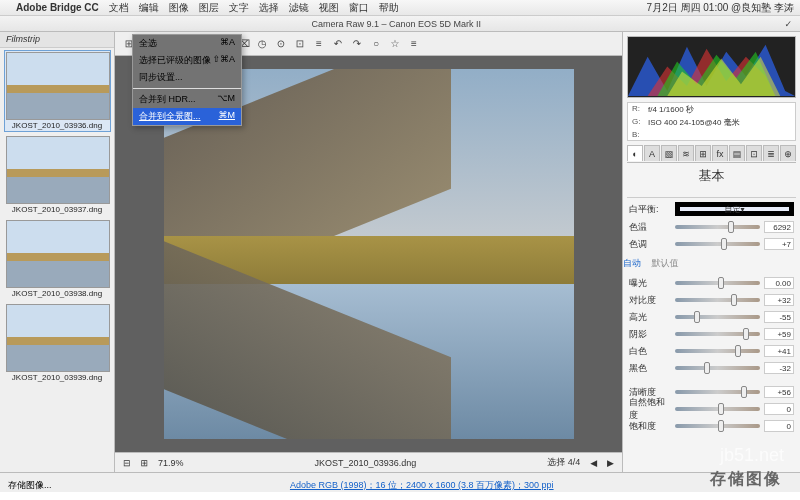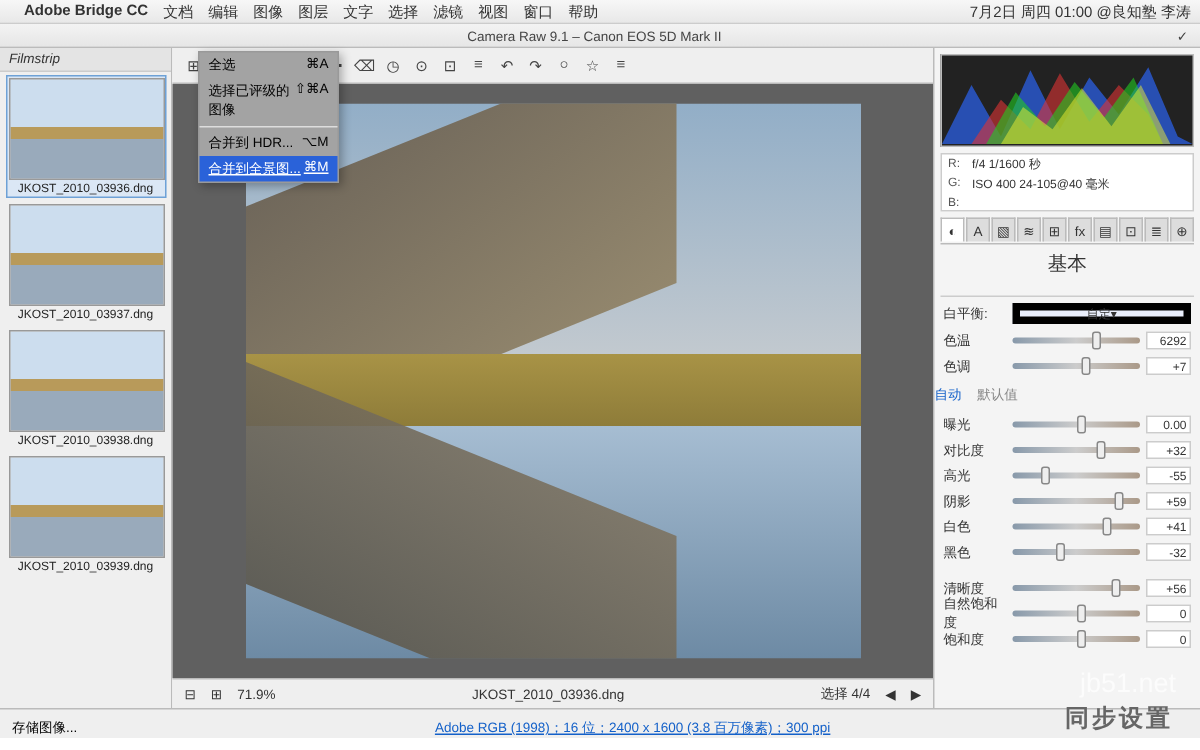--- a/index.html
+++ b/index.html
@@ -43,21 +43,21 @@
 .ctrl-row .lbl { width: 42px; font-size: 9px; color: #333; }
 .ctrl-row .val { width: 30px; font-size: 8px; text-align: right; color: #333; background: #fff; border: 1px solid #ccc; padding: 0 2px; height: 12px; line-height: 12px; }
 .ctrl-row .slider { flex: 1; height: 4px; background: linear-gradient(90deg,#89a,#ccc,#a98); position: relative; border-radius: 2px; }
 .ctrl-row .slider .knob { position: absolute; top: -4px; width: 6px; height: 12px; background: #eee; border: 1px solid #888; border-radius: 2px; }
 .auto-row { font-size: 9px; color: #1461c9; margin: 4px 0; }
 .auto-row .def { color: #888; margin-left: 8px; }
 .wb-select { flex: 1; height: 14px; border: 5px solid #000000; background: #e9eefb; font-size: 8px; padding: 0 3px; display: flex; align-items: center; justify-content: center; }
 .status { height: 20px; border-top: 1px solid #bbb; display: flex; align-items: flex-end; padding: 0 8px; background: #efefef; font-size: 9px; }
 .status .spacer { flex: 1; }
 .status a { color: #1461c9; text-decoration: underline; }
-.ctx-menu { position: absolute; top: 34px; left: 132px; width: 94px; background: #a3a3a3; border: 1px solid #999; box-shadow: 2px 2px 6px rgba(0,0,0,.3); font-size: 9px; z-index: 50; }
+.ctx-menu { position: absolute; top: 34px; left: 132px; width: 110px; background: #737373; border: 1px solid #999; box-shadow: 2px 2px 6px rgba(0,0,0,.3); font-size: 9px; z-index: 50; }
 .ctx-menu .mi { display: flex; justify-content: space-between; padding: 2px 6px; cursor: pointer; }
 .ctx-menu .mi.hl { background: #2a62d9; color: #fff; text-decoration: underline; }
 .ctx-menu .sep { height: 1px; background: #ddd; margin: 2px 0; }
 .wm { position: absolute; right: 16px; bottom: 34px; font-size: 18px; color: rgba(255,255,255,.7); z-index: 60; }
 .wm2 { position: absolute; right: 18px; bottom: 10px; font-size: 16px; font-weight: bold; color: #666; letter-spacing: 2px; z-index: 60; }
 </style>
 </head>
 <body>
 
 <div class="mac-bar">
@@ -294,25 +294,29 @@
 
 <div class="ctx-menu">
   <div class="mi">
       <span>全选</span>
       <span>⌘A</span>
     </div>
   <div class="mi">
       <span>选择已评级的图像</span>
       <span>⇧⌘A</span>
     </div>
+  <div class="mi">
+      <span>同步设置...</span>
+      <span></span>
+    </div>
   <div class="sep"></div>
   <div class="mi">
       <span>合并到 HDR...</span>
       <span>⌥M</span>
     </div>
   <div class="mi hl">
       <span>合并到全景图...</span>
       <span>⌘M</span>
     </div>
 </div>
 
 <div class="wm">jb51.net</div>
-<div class="wm2">同步设置</div>
+<div class="wm2">存储图像</div>
 
 </body></html>

